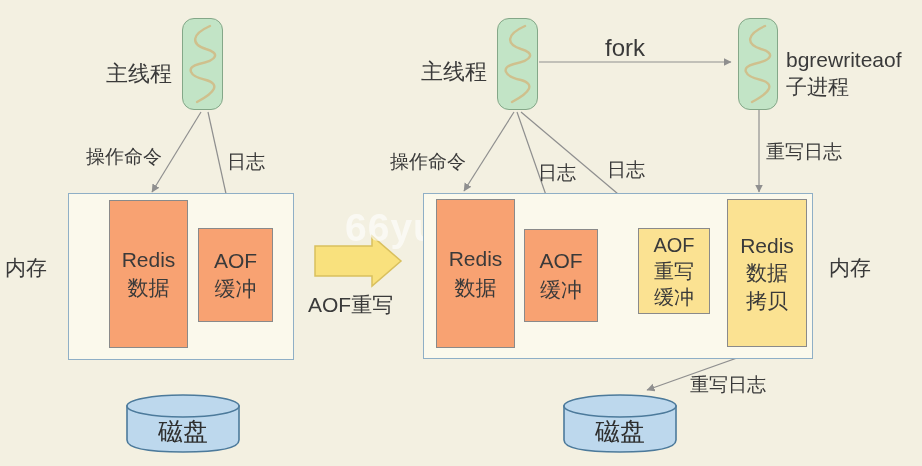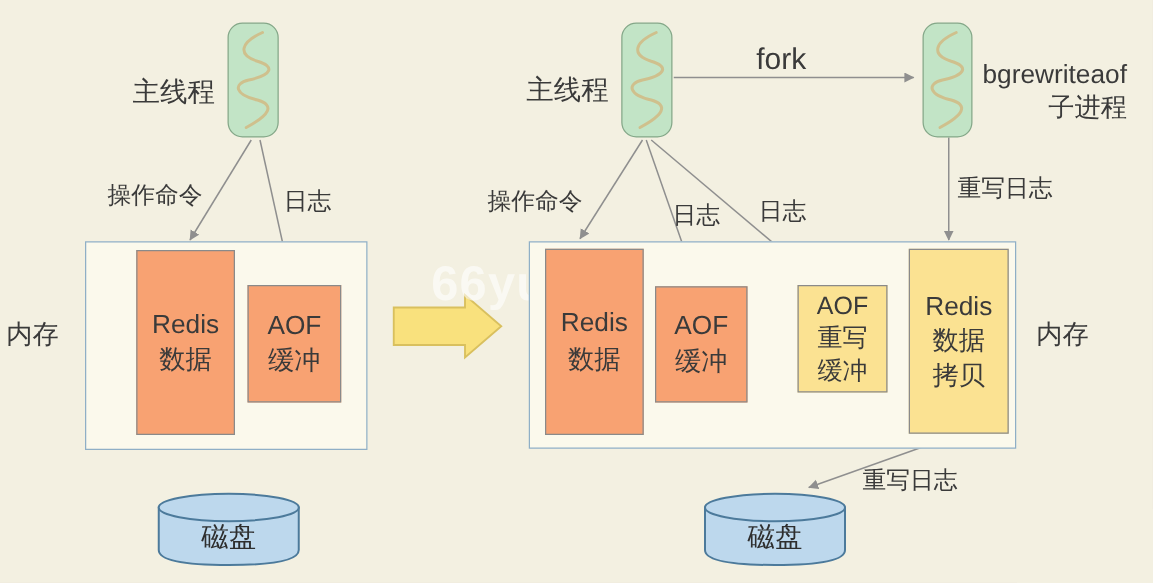--- a/index.html
+++ b/index.html
@@ -44,21 +44,21 @@
     font-size:21px;
     line-height:1.35;
     white-space:pre-line;
     color:#3a3a3a;
   }
   .orange{background:#f8a272;}
   .yellow{background:#fbe292;}
   .cylinder{position:absolute;}
   .cylinder .disk-label{
     position:absolute;left:0;right:0;top:22px;
-    text-align:center;font-size:22px;color:#2e2e2e;
+    text-align:center;font-size:25px;color:#2e2e2e;
   }
   .watermark{
     position:absolute;
     left:345px;top:206px;
     font-size:39px;
     font-weight:bold;
     color:rgba(255,255,255,0.6);
     letter-spacing:1px;
     pointer-events:none;
   }
@@ -111,37 +111,38 @@
 缓冲</div>
 
   <div class="cylinder" style="left:125px;top:393px;width:116px;height:62px;">
     <svg width="116" height="62" viewBox="0 0 116 62">
       <path d="M2 13 L2 47 Q2 59 58 59 Q114 59 114 47 L114 13 Z" fill="#bdd8ed" stroke="#4c7a9b" stroke-width="1.6"></path>
       <ellipse cx="58" cy="13" rx="56" ry="11" fill="#bdd8ed" stroke="#4c7a9b" stroke-width="1.6"></ellipse>
     </svg>
     <div class="disk-label">磁盘</div>
   </div>
 
+  <div class="lbl" style="left:308px;top:292px;font-size:21px;">AOF重写</div>
 
   <div class="lbl" style="left:421px;top:58px;font-size:22px;">主线程</div>
 
   <div class="thread-box" style="left:497px;top:18px;">
     <svg width="34" height="84" viewBox="0 0 34 84">
       <path d="M24 4 C6 12, 4 22, 20 27 C34 31, 32 38, 13 42 C0 45, 2 54, 20 58 C34 62, 30 70, 11 80" fill="none" stroke="#cfc08d" stroke-width="2.4" stroke-linecap="round"></path>
     </svg>
   </div>
 
   <div class="lbl" style="left:605px;top:33px;font-size:24px;">fork</div>
 
   <div class="thread-box" style="left:738px;top:18px;width:40px;">
     <svg width="34" height="84" viewBox="0 0 34 84">
       <path d="M24 4 C6 12, 4 22, 20 27 C34 31, 32 38, 13 42 C0 45, 2 54, 20 58 C34 62, 30 70, 11 80" fill="none" stroke="#cfc08d" stroke-width="2.4" stroke-linecap="round"></path>
     </svg>
   </div>
-  <div class="lbl" style="left:786px;top:46px;font-size:21px;white-space:pre-line;line-height:1.3;text-align:right;">bgrewriteaof
+  <div class="lbl" style="left:786px;top:46px;font-size:21px;white-space:pre-line;line-height:1.3;">bgrewriteaof
 子进程</div>
 
   <div class="lbl" style="left:766px;top:140px;font-size:19px;">重写日志</div>
 
   <div class="lbl" style="left:390px;top:150px;font-size:19px;">操作命令</div>
   <div class="lbl" style="left:538px;top:161px;font-size:19px;">日志</div>
   <div class="lbl" style="left:607px;top:158px;font-size:19px;">日志</div>
 
   <div class="memory-box" style="left:423px;top:193px;width:390px;height:166px;"></div>
   <div class="lbl" style="left:829px;top:255px;font-size:21px;">内存</div>

